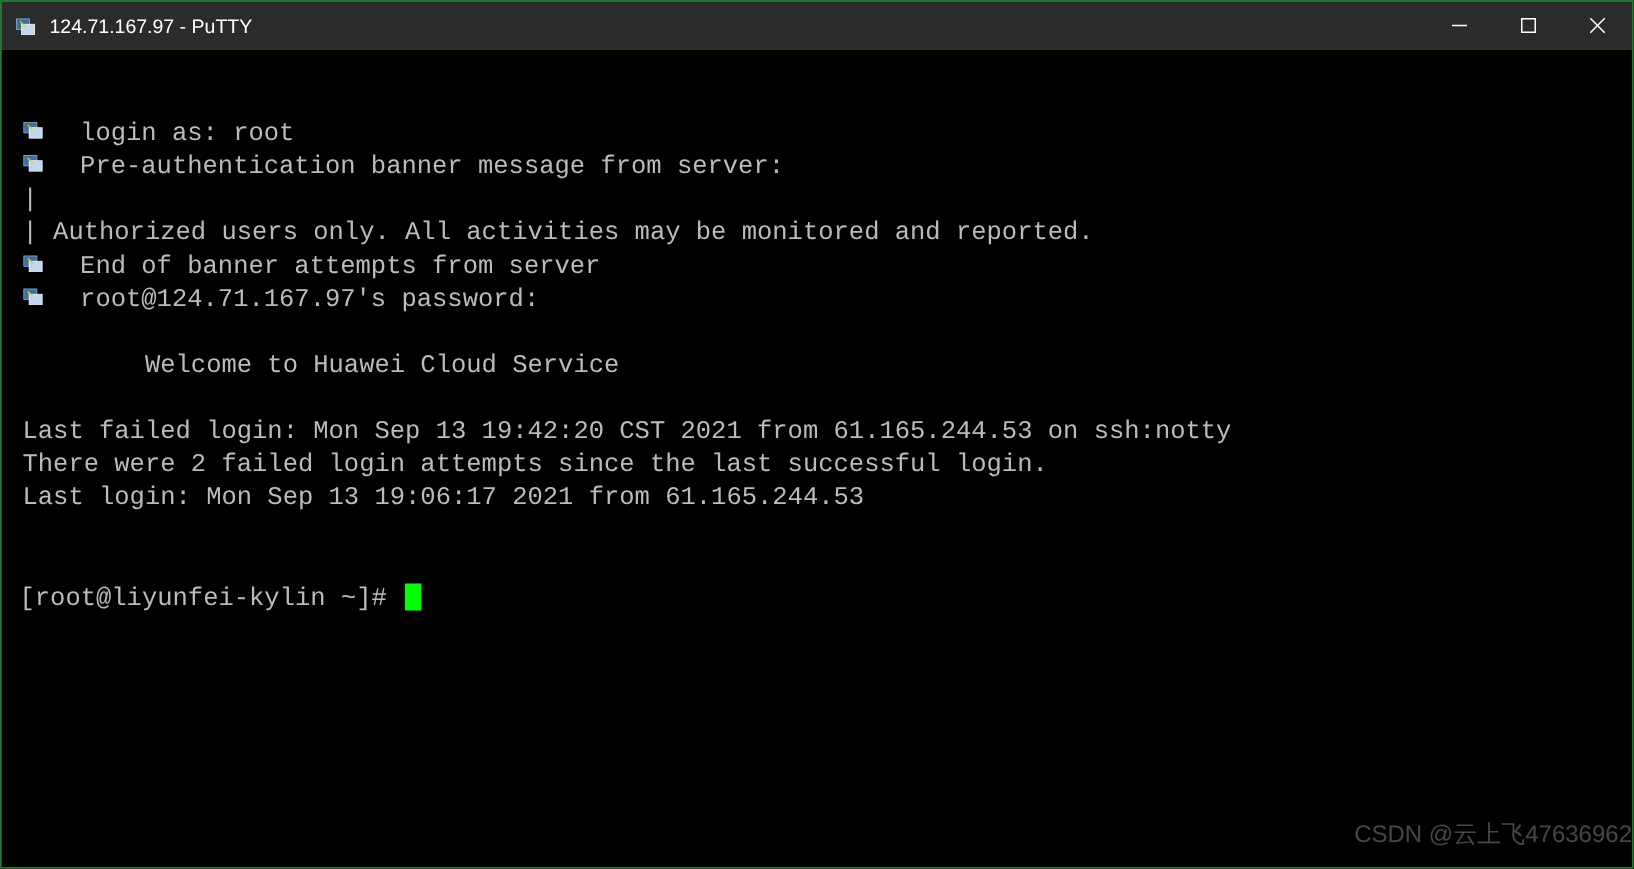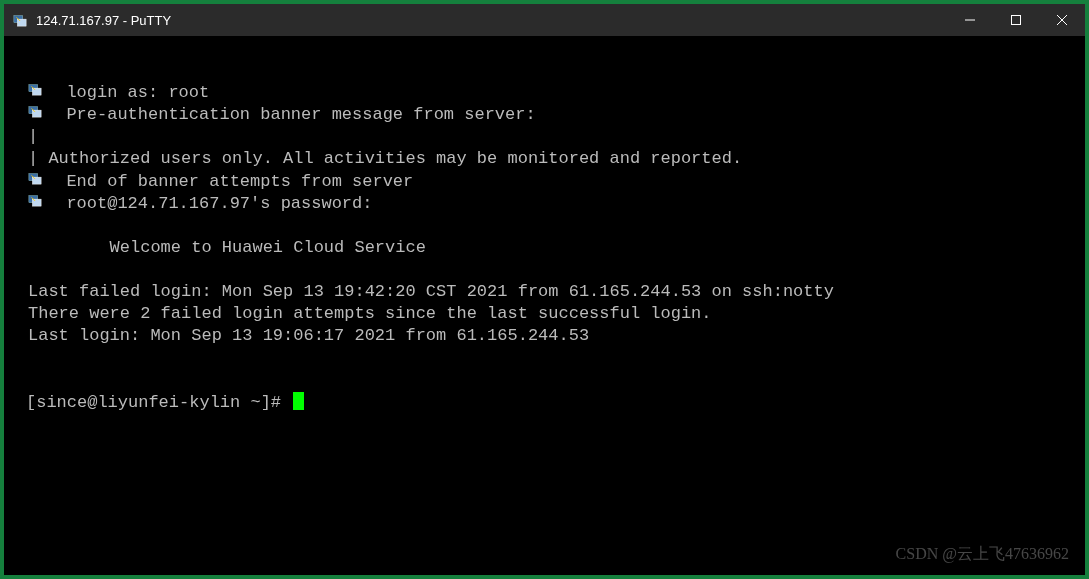--- a/index.html
+++ b/index.html
@@ -12,21 +12,21 @@
       background: #1a1a1a;
       width: 1089px;
       height: 579px;
       overflow: hidden;
       position: relative;
     }
     .window {
       width: 100%;
       height: 100%;
       background: #84cc16;
-      border: 4px solid #15803d;
+      border: 1px solid #15803d;
       display: flex;
       flex-direction: column;
     }
     .titlebar {
       height: 32px;
       background: #2b2b2b;
       display: flex;
       align-items: center;
       padding-left: 8px;
       color: #fff;
@@ -53,21 +53,21 @@
       height: 100%;
       display: flex;
       align-items: center;
       justify-content: center;
       color: #fff;
       cursor: pointer;
     }
     .terminal {
       flex: 1;
       background: #000;
-      padding: 2px 22px;
+      padding: 2px 12px;
       font-family: "Courier New", monospace;
       font-size: 17px;
       line-height: 1.3;
       color: #bbbbbb;
       white-space: pre;
       overflow: hidden;
       position: relative;
     }
     .term-line {
       display: flex;
@@ -91,24 +91,24 @@
       background: #00ff00;
       vertical-align: text-bottom;
       margin-left: 2px;
     }
     .putty-mini-icon svg {
       width: 14px;
       height: 14px;
     }
     .watermark {
       position: absolute;
-      right: 16px;
+      right: 0;
       bottom: 10px;
       color: rgba(200,200,200,0.35);
-      font-family: Liberation Serif, serif;
+      font-family: Liberation Sans, sans-serif;
       font-size: 16px;
       pointer-events: none;
     }
   </style>
 </head>
 <body>
 
 <div class="window">
   <div class="titlebar">
     <span class="titlebar-icon putty-mini-icon">
@@ -151,17 +151,17 @@
 </svg></span><span class="line-text">  Pre-authentication banner message from server:</span></div><div class="term-line"><span class="line-icon putty-mini-icon" style="width: 0px;"></span><span class="line-text">|</span></div><div class="term-line"><span class="line-icon putty-mini-icon" style="width: 0px;"></span><span class="line-text">| Authorized users only. All activities may be monitored and reported.</span></div><div class="term-line"><span class="line-icon putty-mini-icon"><svg viewBox="0 0 16 16" width="14" height="14">
   <rect x="1" y="3" width="10" height="8" fill="#3a6ea5" stroke="#9cc" stroke-width="0.5"></rect>
   <rect x="5" y="7" width="10" height="8" fill="#c0d8f0" stroke="#fff" stroke-width="0.5"></rect>
   <line x1="4" y1="5" x2="8" y2="9" stroke="#ffcc00" stroke-width="1"></line>
 </svg></span><span class="line-text">  End of banner attempts from server</span></div><div class="term-line"><span class="line-icon putty-mini-icon"><svg viewBox="0 0 16 16" width="14" height="14">
   <rect x="1" y="3" width="10" height="8" fill="#3a6ea5" stroke="#9cc" stroke-width="0.5"></rect>
   <rect x="5" y="7" width="10" height="8" fill="#c0d8f0" stroke="#fff" stroke-width="0.5"></rect>
   <line x1="4" y1="5" x2="8" y2="9" stroke="#ffcc00" stroke-width="1"></line>
 </svg></span><span class="line-text">  root@124.71.167.97's password:</span></div><div class="term-line"><span class="line-icon putty-mini-icon" style="width: 0px;"></span><span class="line-text"> </span></div><div class="term-line"><span class="line-icon putty-mini-icon" style="width: 0px;"></span><span class="line-text">        Welcome to Huawei Cloud Service</span></div><div class="term-line"><span class="line-icon putty-mini-icon" style="width: 0px;"></span><span class="line-text"> </span></div><div class="term-line"><span class="line-icon putty-mini-icon" style="width: 0px;"></span><span class="line-text">Last failed login: Mon Sep 13 19:42:20 CST 2021 from 61.165.244.53 on ssh:notty</span></div><div class="term-line"><span class="line-icon putty-mini-icon" style="width: 0px;"></span><span class="line-text">There were 2 failed login attempts since the last successful login.</span></div><div class="term-line"><span class="line-icon putty-mini-icon" style="width: 0px;"></span><span class="line-text">Last login: Mon Sep 13 19:06:17 2021 from 61.165.244.53</span></div></div>
     <div class="term-line">
-      <span class="line-text">[since@liyunfei-kylin ~]# </span><span class="cursor-block"></span>
+      <span class="line-text">[root@liyunfei-kylin ~]# </span><span class="cursor-block"></span>
     </div>
     <div class="watermark">CSDN @云上飞47636962</div>
   </div>
 </div>
 
 </body></html>

